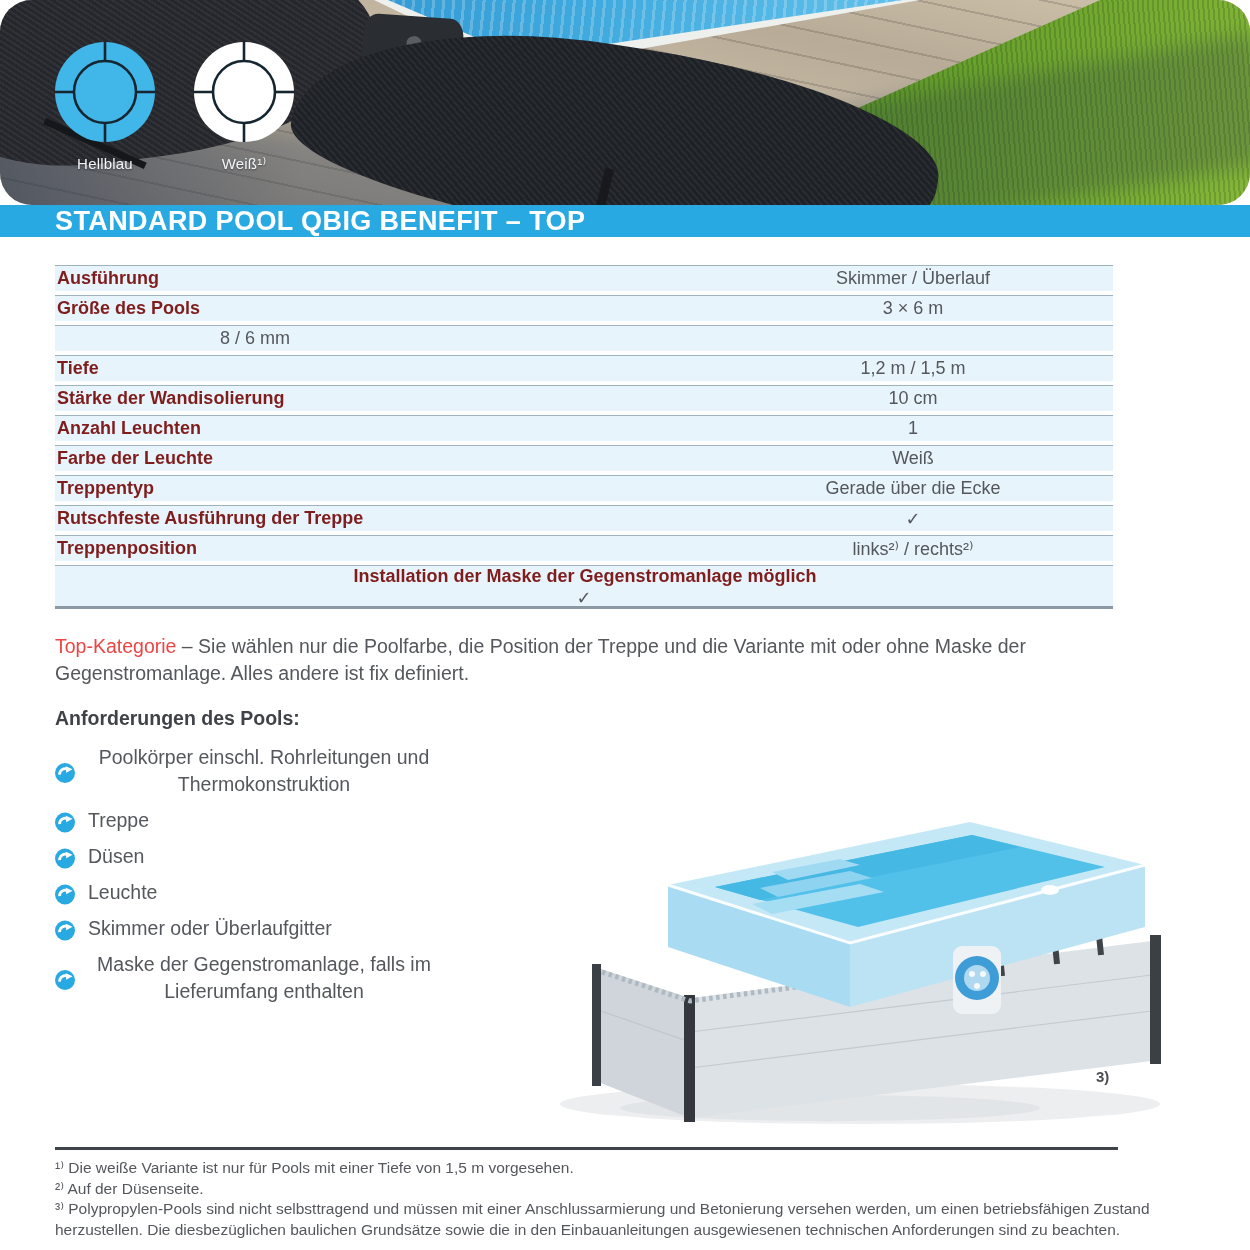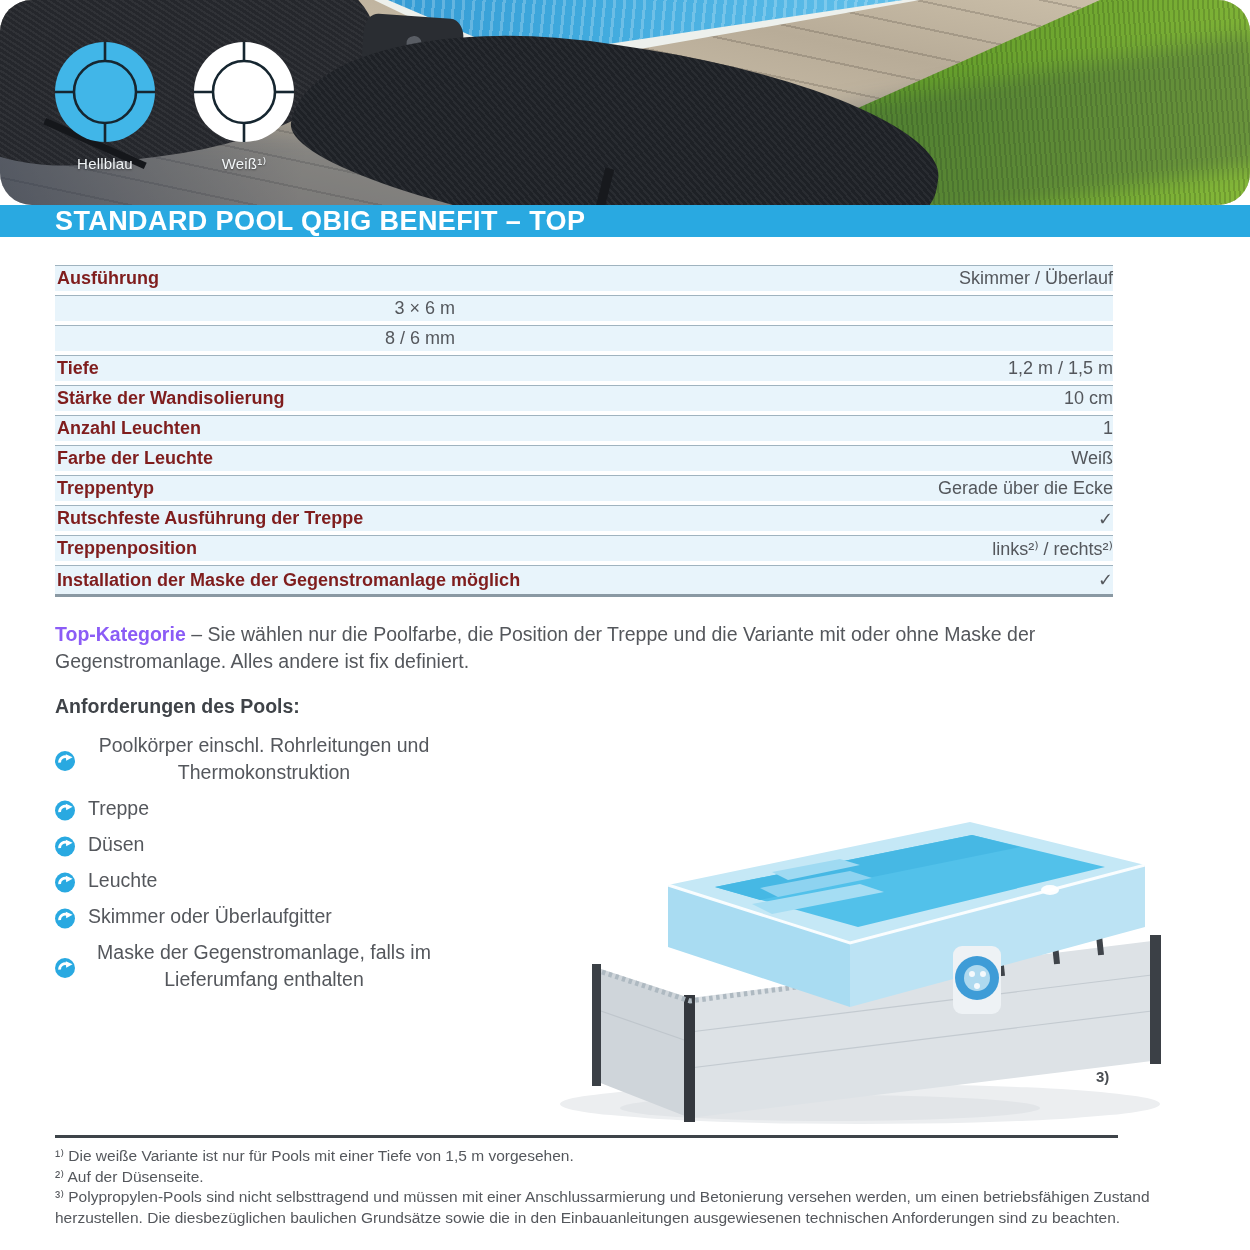--- a/index.html
+++ b/index.html
@@ -59,27 +59,27 @@
 
   
   .title-bar { width:1250px; height:32px; background:#29a9e1; display:flex; align-items:center; }
   .title-bar h1 { padding-left:55px; font-size:27px; font-weight:bold; letter-spacing:.4px;
     color:#ffffff; text-transform:uppercase; }
 
   
   .spec-table { margin:28px 137px 0 55px; }
   .spec-row { display:flex; align-items:center; height:26px; margin-bottom:4px;
     border-top:1px solid #9fb3bf; background:#e8f4fb; }
-  .spec-row:last-child { margin-bottom:16px; border-bottom:3px solid #8a99a3; height:32px; }
+  .spec-row:last-child { margin-bottom:16px; border-bottom:3px solid #8a99a3; height:44px;flex-direction:column; }
   .spec-label { flex:1; padding-left:2px; font-size:18px; font-weight:bold; color:#7f1d1d; }
-  .spec-value { width:400px; text-align:right; font-size:18px; color:#54575c; }
+  .spec-value { width:400px; text-align:center; font-size:18px; color:#54575c; }
 
   
   .intro { margin:24px 55px 0; max-width:1040px; font-size:19.5px; line-height:27px; color:#54575c; }
-  .intro .lead { font-weight:bold; color:#8b5cf6; }
+  .intro .lead { font-weight:normal; color:#ef4444; }
 
   
   .delivery-heading { margin:20px 55px 0; font-size:19.5px; font-weight:bold; color:#3f4348; }
   .delivery-list { margin:14px 55px 0; list-style:none; }
   .delivery-list li { display:flex; gap:13px; margin-bottom:9px;text-align:center; }
   .delivery-list .bullet { flex:0 0 20px; margin-top:4px; }
   .delivery-list .item-text { max-width:352px; font-size:19.5px; line-height:27px; color:#54575c; }
 
   
   .figure { position:absolute; left:520px; top:820px; width:660px; height:310px; }
@@ -146,20 +146,21 @@
   <div class="title-bar">
     <h1>STANDARD POOL QBIG BENEFIT – TOP</h1>
   </div>
 
   <div class="spec-table">
     <div class="spec-row">
         <span class="spec-label">Ausführung</span>
         <span class="spec-value">Skimmer / Überlauf</span>
       </div>
     <div class="spec-row">
+        <span class="spec-label">Größe des Pools</span>
         <span class="spec-value">3 × 6 m</span>
       </div>
     <div class="spec-row">
         <span class="spec-value">8 / 6 mm</span>
       </div>
     <div class="spec-row">
         <span class="spec-label">Tiefe</span>
         <span class="spec-value">1,2 m / 1,5 m</span>
       </div>
     <div class="spec-row">

